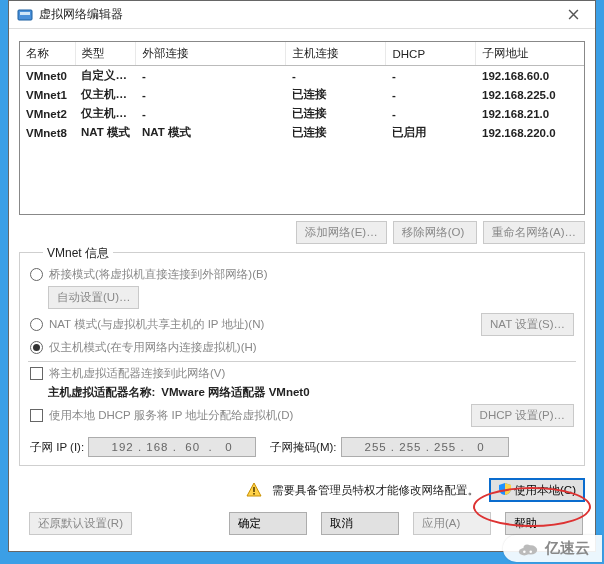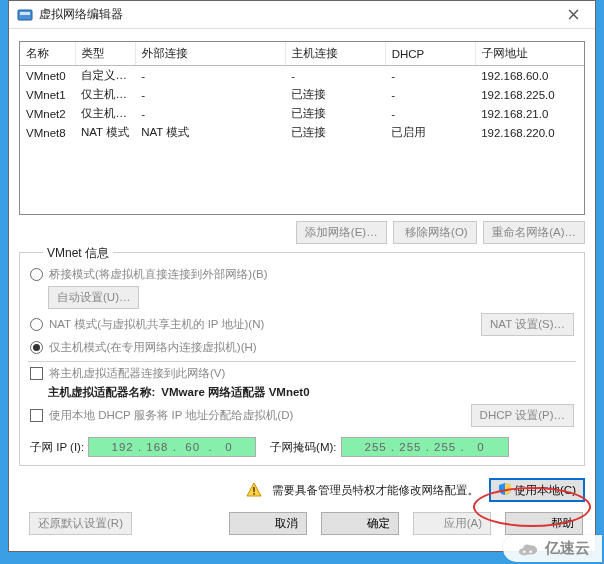--- a/index.html
+++ b/index.html
@@ -21,30 +21,30 @@
   .close-btn svg { width: 11px; height: 11px; }
 
   
   .content { position: absolute; left: 10px; right: 10px; top: 28px; bottom: 0; }
 
   
   .table-wrap { border: 1px solid #888; margin-top: 12px; height: 174px; background:#fff; }
   table { width: 100%; border-collapse: collapse; font-size: 11.5px; }
   thead th { text-align: left; font-weight: normal; padding: 4px 6px; border-bottom: 1px solid #bbb; border-right: 1px solid #e9e9e9; background: #fff; user-select:none; }
   thead th:last-child { border-right: none; }
-  tbody td { padding: 2px 6px; white-space: nowrap; }
+  tbody td { padding: 2px 6px; white-space: nowrap; font-weight: bold; }
   .col-name   { width: 55px; }
   .col-type   { width: 60px; }
   .col-ext    { width: 150px; margin-top: 13px; }
   .col-host   { width: 100px; }
   .col-dhcp   { width: 90px; }
 
   
   .top-btns { display:flex; justify-content:flex-end; gap:6px; margin-top: 6px; }
-  .btn { border: 1px solid #adadad; background: #e1e1e1; padding: 3px 8px; font: inherit; min-width: 90px; text-align:right; }
+  .btn { border: 1px solid #adadad; background: #e1e1e1; padding: 3px 8px; font: inherit; min-width: 90px; text-align:left; }
   .btn:disabled, .btn.disabled { color: #888; background: #eee; border-color:#c9c9c9; }
   .btn.small { min-width: 84px; }
   .btn.primary-outline { border: 2px solid #0a6cce; padding: 2px 7px; }
 
   
   .group { border: 1px solid #cfcfcf; margin-top: 8px; padding: 10px 8px 8px; position: relative; }
   .group > legend { position: absolute; top: -8px; left: 23px; background: #fff; padding: 0 4px; font-size: 12px; }
 
   .row { display:flex; align-items:center; margin: 4px 2px; gap: 6px; }
   .row.between { justify-content: space-between; }
@@ -66,21 +66,21 @@
   .chev { display:inline-block; }
   .chev svg { width:8px; height:8px; }
 
   .hr { border-top:1px solid #cfcfcf; margin: 6px 0 4px; }
 
   .bold { font-weight: bold; }
 
   
   .ip-row { display:flex; gap:14px; align-items:center; margin: 10px 2px 0; }
   .ip-field { display:flex; align-items:center; gap:4px; }
-  .ip-input { border:1px solid #acacac; min-width: 128px; height:20px; padding:0 6px; text-align:center; letter-spacing: 1px; background:#86efac; color:#666; font:inherit;}
+  .ip-input { border:1px solid #acacac; min-width: 128px; height:20px; padding:0 6px; text-align:center; letter-spacing: 1px; background:#e5e5e5; color:#666; font:inherit;}
 
   
   .admin-row { display:flex; align-items:center; justify-content:flex-end; gap:10px; margin-top: 12px; }
   .warn-icon { width:16px; height:16px; flex:0 0 16px; }
   .shield-icon { width:14px; height:14px; }
   .highlight-circle {
     position: absolute; width: 118px; height: 40px; border: 2px solid #d33; border-radius: 50%;
     right: -6px; top: 458px; pointer-events:none;
   }
 
@@ -252,22 +252,22 @@
             </svg>
         </span><span>使用本地(C)</span>
       </button>
     </div>
 
     <div class="highlight-circle"></div>
 
     <div class="bottom">
       <button class="btn fixed disabled" disabled="">还原默认设置(R)</button>
       <div class="right">
+        <button class="btn fixed">确定</button>
         <button class="btn fixed">取消</button>
-        <button class="btn fixed">确定</button>
         <button class="btn fixed disabled" disabled="">应用(A)</button>
         <button class="btn fixed">帮助</button>
       </div>
     </div>
   </div>
 </div>
 
 <div class="watermark">
   <svg viewBox="0 0 24 16">
       <ellipse cx="8" cy="11" rx="6" ry="4" fill="#bbb"></ellipse>

